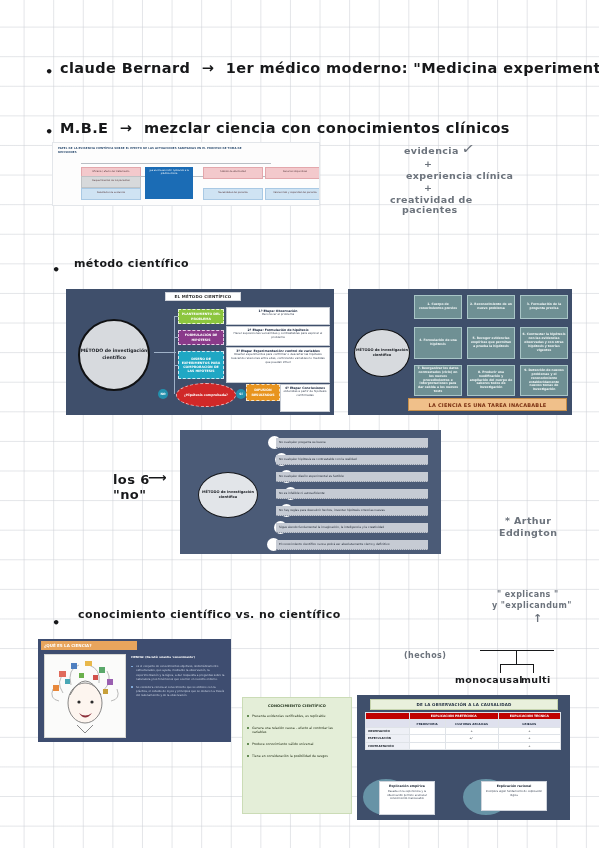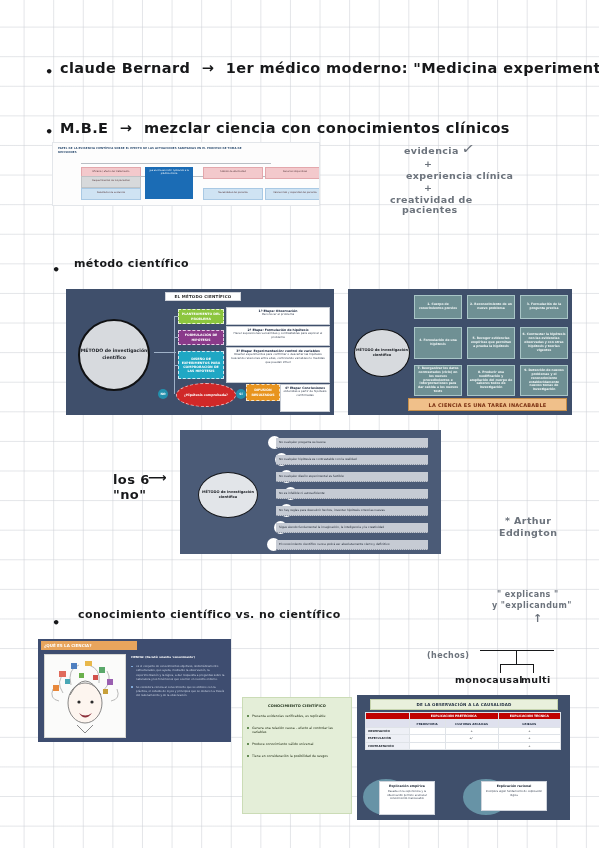--- a/index.html
+++ b/index.html
@@ -250,21 +250,21 @@
   <div class="hw grey l4" style="left:499px;top:527px;">Eddington</div>
 
   <div class="bullet" style="left:52px;top:615px;">•</div>
   <div class="hw l2" style="left:78px;top:608px;">conocimiento científico vs. no científico</div>
 
   <div class="hw grey l5" style="left:497px;top:590px;">" explicans "</div>
   <div class="hw grey l5" style="left:492px;top:601px;">y "explicandum"</div>
   <div class="hw grey" style="left:533px;top:612px;font-size:11px;">↑</div>
 
   <div style="position:absolute;left:480px;top:650px;width:74px;height:1.4px;background:#17181a;"></div>
-  <div class="hw grey l5" style="left:427px;top:651px;">(hechos)</div>
+  <div class="hw grey l5" style="left:404px;top:651px;">(hechos)</div>
 
   <div style="position:absolute;left:516px;top:651px;width:1.4px;height:14px;background:#17181a;"></div>
   <div style="position:absolute;left:500px;top:664px;width:34px;height:1.4px;background:#17181a;"></div>
   <div style="position:absolute;left:500px;top:664px;width:1.4px;height:9px;background:#17181a;"></div>
   <div style="position:absolute;left:533px;top:664px;width:1.4px;height:9px;background:#17181a;"></div>
   <div class="hw l4" style="left:455px;top:674px;">monocausal</div>
   <div class="hw l4" style="left:521px;top:674px;">multi</div>
 
   <div class="fig fig-blur" id="fig5">
     <div class="hd">¿QUÉ ES LA CIENCIA?</div>

